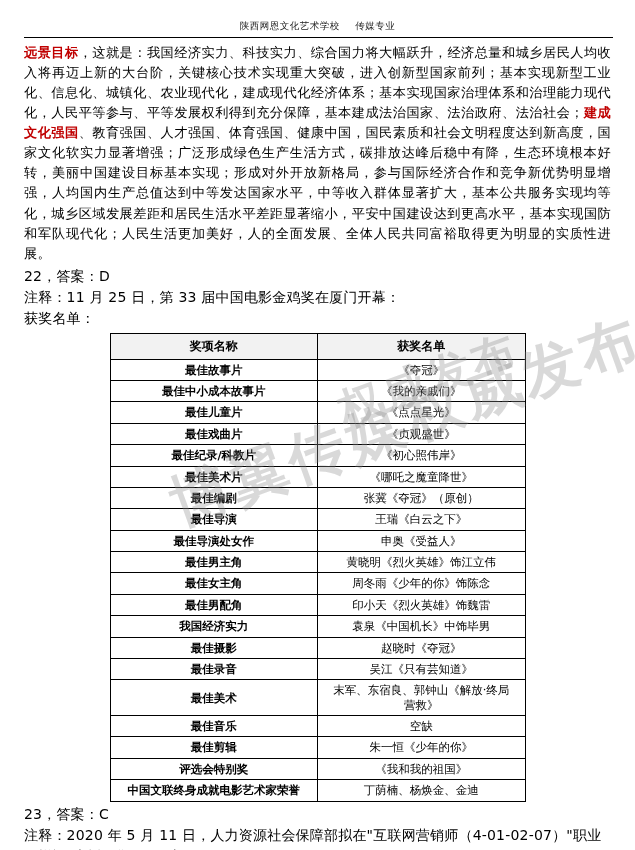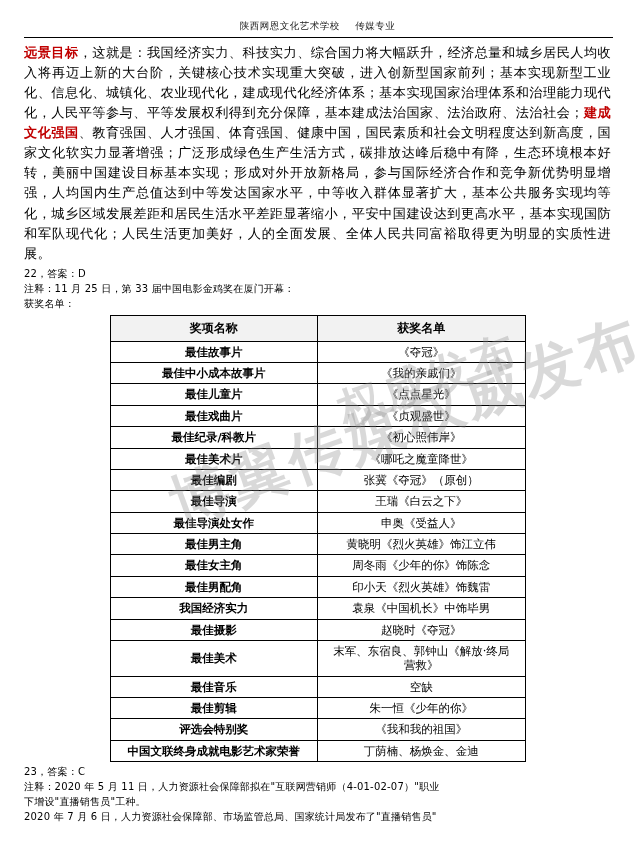--- a/index.html
+++ b/index.html
@@ -46,21 +46,21 @@
     text-justify: inter-ideograph;
     margin: 0 0 1px 0;
     letter-spacing: 0.2px;
     font-family: Liberation Mono, monospace;
   }
   .kw {
     color: #c00000;
     font-weight: bold;
   }
   .line {
-    font-size: 10px;
+    font-size: 14px;
     line-height: 1.5;
     margin: 0;
     letter-spacing: 0.2px;
   }
   table.award {
     border-collapse: collapse;
     margin: 4px auto 0 auto;
     width: 416px;
     table-layout: fixed;
   }
@@ -197,20 +197,24 @@
           </tr>
         <tr>
             <td class="cat">我国经济实力</td>
             <td class="win">袁泉《中国机长》中饰毕男</td>
           </tr>
         <tr>
             <td class="cat">最佳摄影</td>
             <td class="win">赵晓时《夺冠》</td>
           </tr>
         <tr>
+            <td class="cat">最佳录音</td>
+            <td class="win">吴江《只有芸知道》</td>
+          </tr>
+        <tr>
             <td class="cat">最佳美术</td>
             <td class="win">末军、东宿良、郭钟山《解放·终局营救》</td>
           </tr>
         <tr>
             <td class="cat">最佳音乐</td>
             <td class="win">空缺</td>
           </tr>
         <tr>
             <td class="cat">最佳剪辑</td>
             <td class="win">朱一恒《少年的你》</td>

